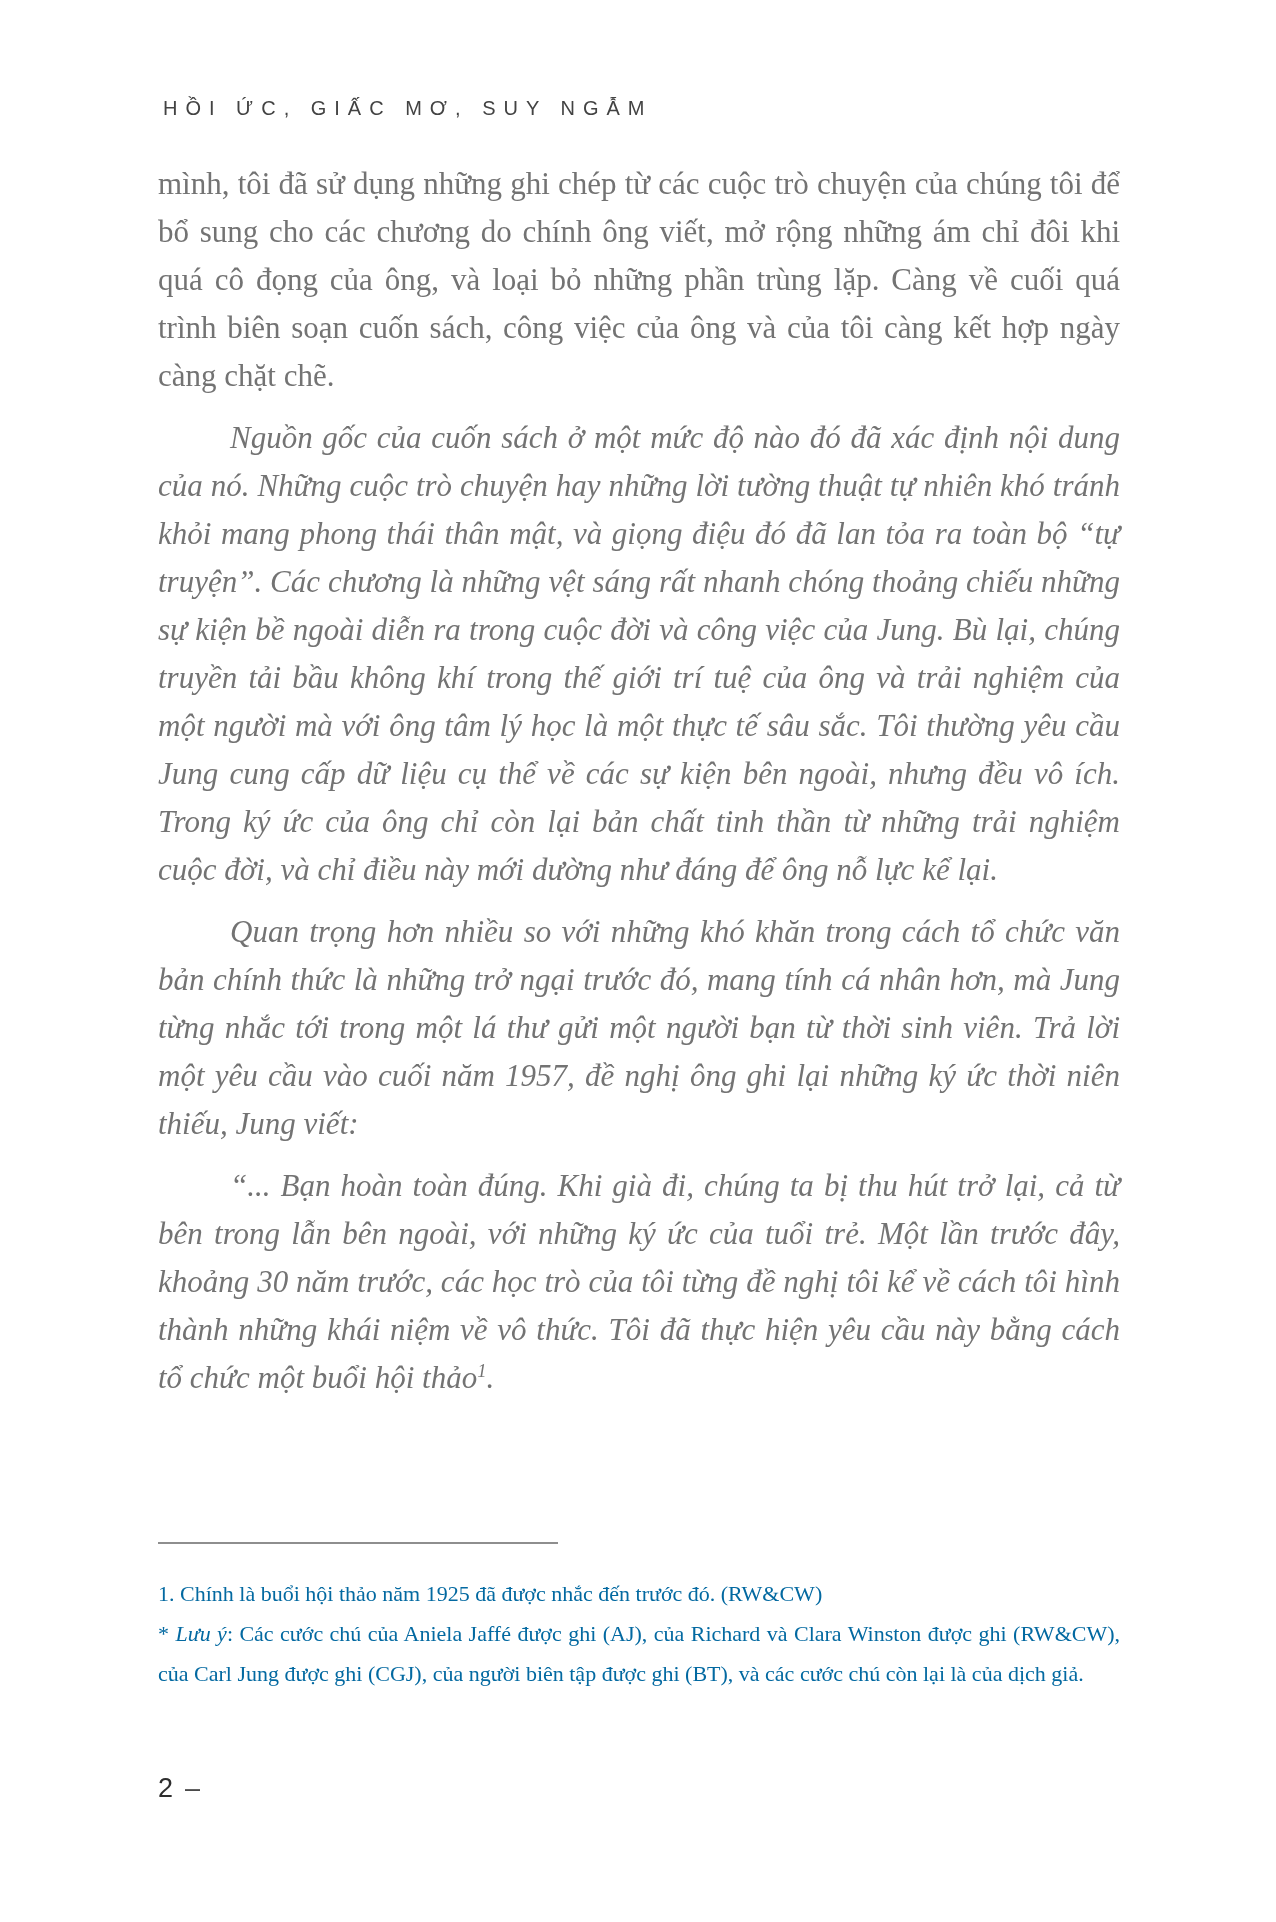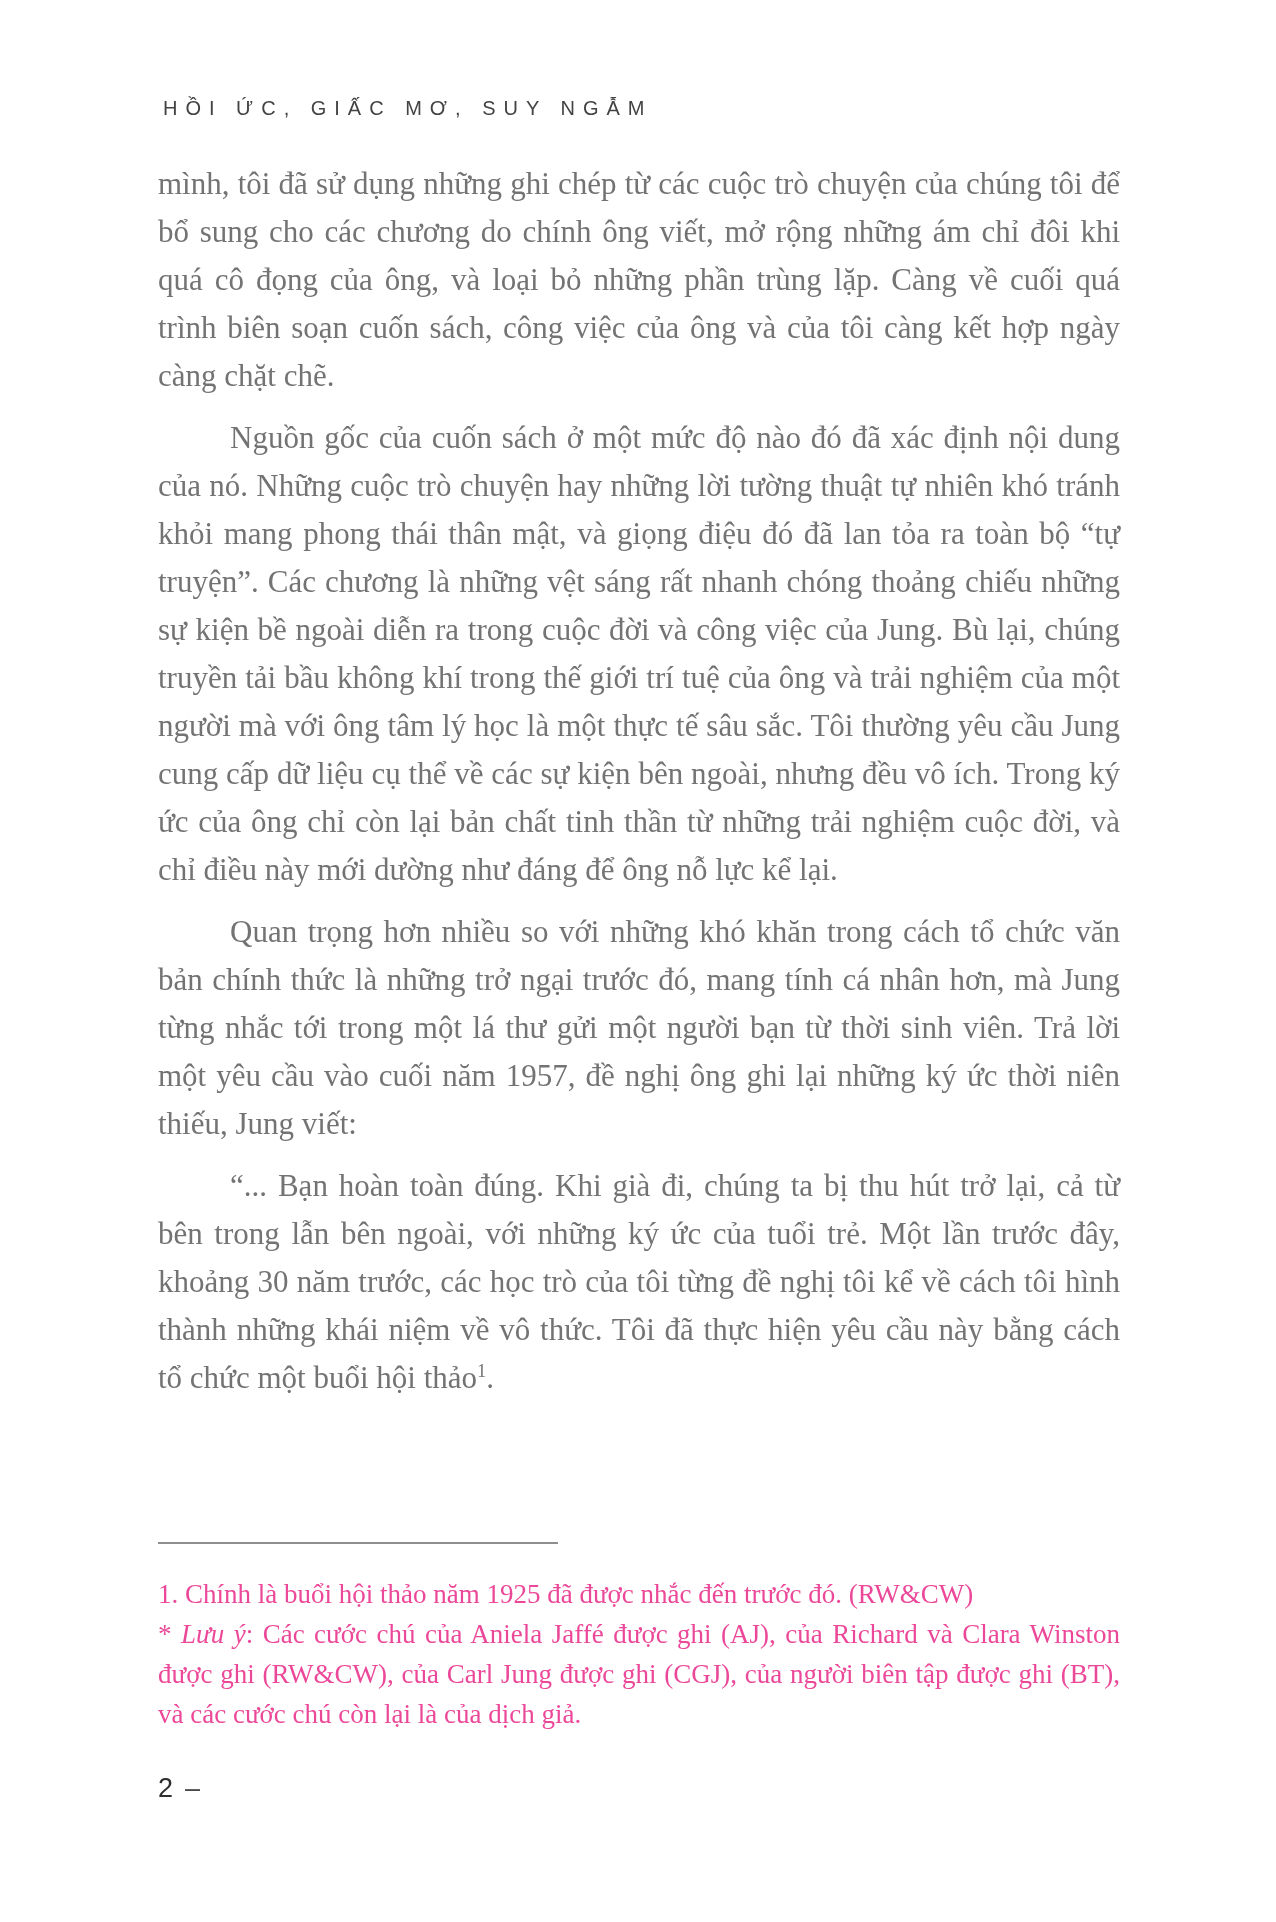--- a/index.html
+++ b/index.html
@@ -27,46 +27,46 @@
     left: 158px;
     right: 156px;
     top: 160px;
     font-family: "Liberation Serif", "DejaVu Serif", serif;
     font-size: 31px;
     line-height: 48px;
     text-align: justify;
     color: #737373;
   }
   .para { margin: 0 0 14px 0; }
-  .para.indent { text-indent: 72px; }
+  .para.indent { text-indent: 72px; font-style: italic; }
   .para.no-indent { text-indent: 0; }
   .fn-ref {
     font-size: 60%;
     line-height: 0;
     vertical-align: super;
   }
   .footnote-area {
     position: absolute;
     left: 158px;
     right: 156px;
     top: 1542px;
   }
   .footnote-rule {
     border: none;
     border-top: 2px solid #8e8e8e;
     width: 400px;
     margin: 0 0 30px 0;
   }
   .footnote {
     font-family: "Liberation Serif", "DejaVu Serif", serif;
-    font-size: 27px;
+    font-size: 22px;
     line-height: 40px;
     text-align: justify;
     margin: 0;
-    color: #ec4899;
+    color: #0369a1;
   }
   .footnote em { font-style: italic; }
   .page-footer {
     position: absolute;
     left: 158px;
     top: 1773px;
     font-family: "Liberation Sans", sans-serif;
     font-size: 27px;
     color: #2e2e2e;
     letter-spacing: 2px;

